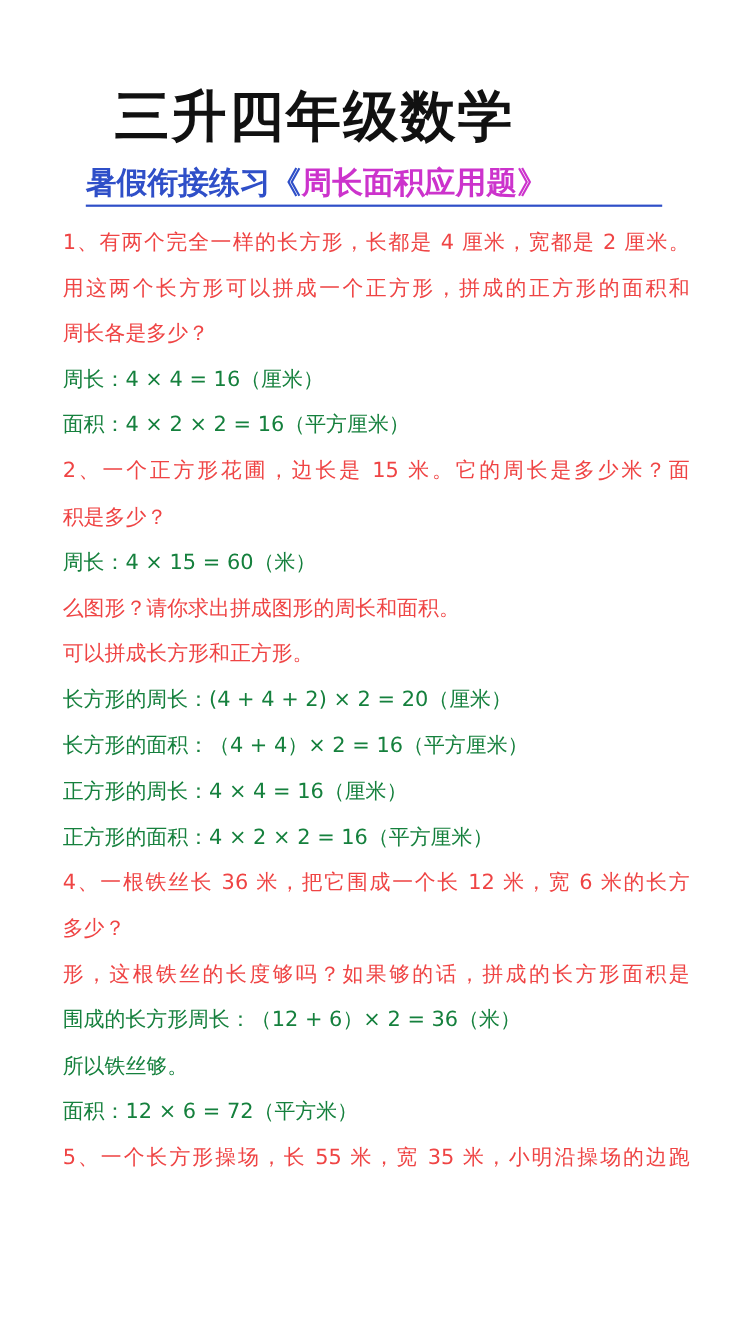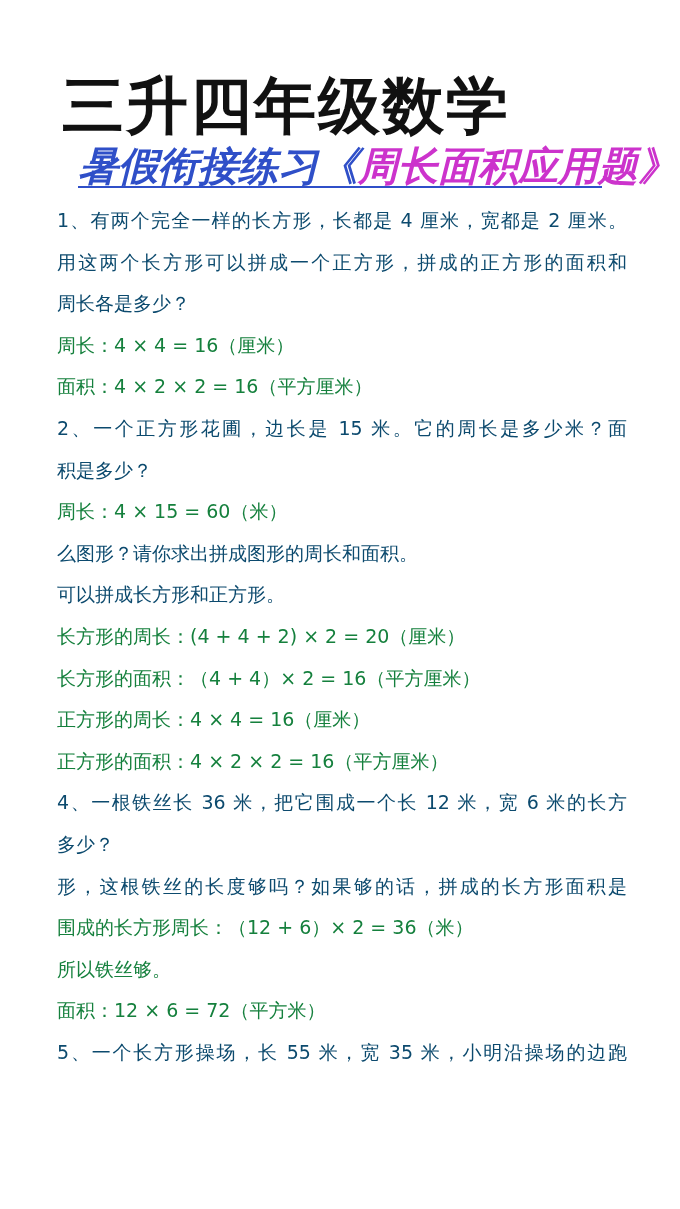--- a/index.html
+++ b/index.html
@@ -13,53 +13,52 @@
       overflow: hidden;
       position: relative;
       font-family: "DejaVu Sans", "Liberation Sans", sans-serif;
     }
     .title {
       position: absolute;
       top: 76px;
       left: 0;
       width: 572px;
       text-align: center;
-      font-size: 62px;
+      font-size: 50px;
       font-weight: bold;
       color: #111111;
       letter-spacing: 2px;
       line-height: 60px;
     }
     .subtitle {
       position: absolute;
       top: 146px;
       left: 78px;
       width: 524px;
       height: 40px;
-      font-size: 40px;
+      font-size: 28px;
       font-weight: bold;
       line-height: 40px;
       white-space: nowrap;
       border-bottom: 2px solid #2f4fc8;
-      font-style: italic;
     }
     .subtitle .blue { color: #2f4fc8; }
     .subtitle .magenta { color: #cc33cc; }
     .content {
       position: absolute;
       top: 200px;
       left: 57px;
       width: 570px;
     }
     .line {
       font-size: 19px;
       line-height: 41.6px;
       height: 41.6px;
       white-space: nowrap;
-      color: #0c4a6e;
+      color: #ef4444;
     }
     .line.red { color: #15803d; }
     .line.just {
       text-align: justify;
       text-align-last: justify;
     }
   </style>
 </head>
 <body>
 

